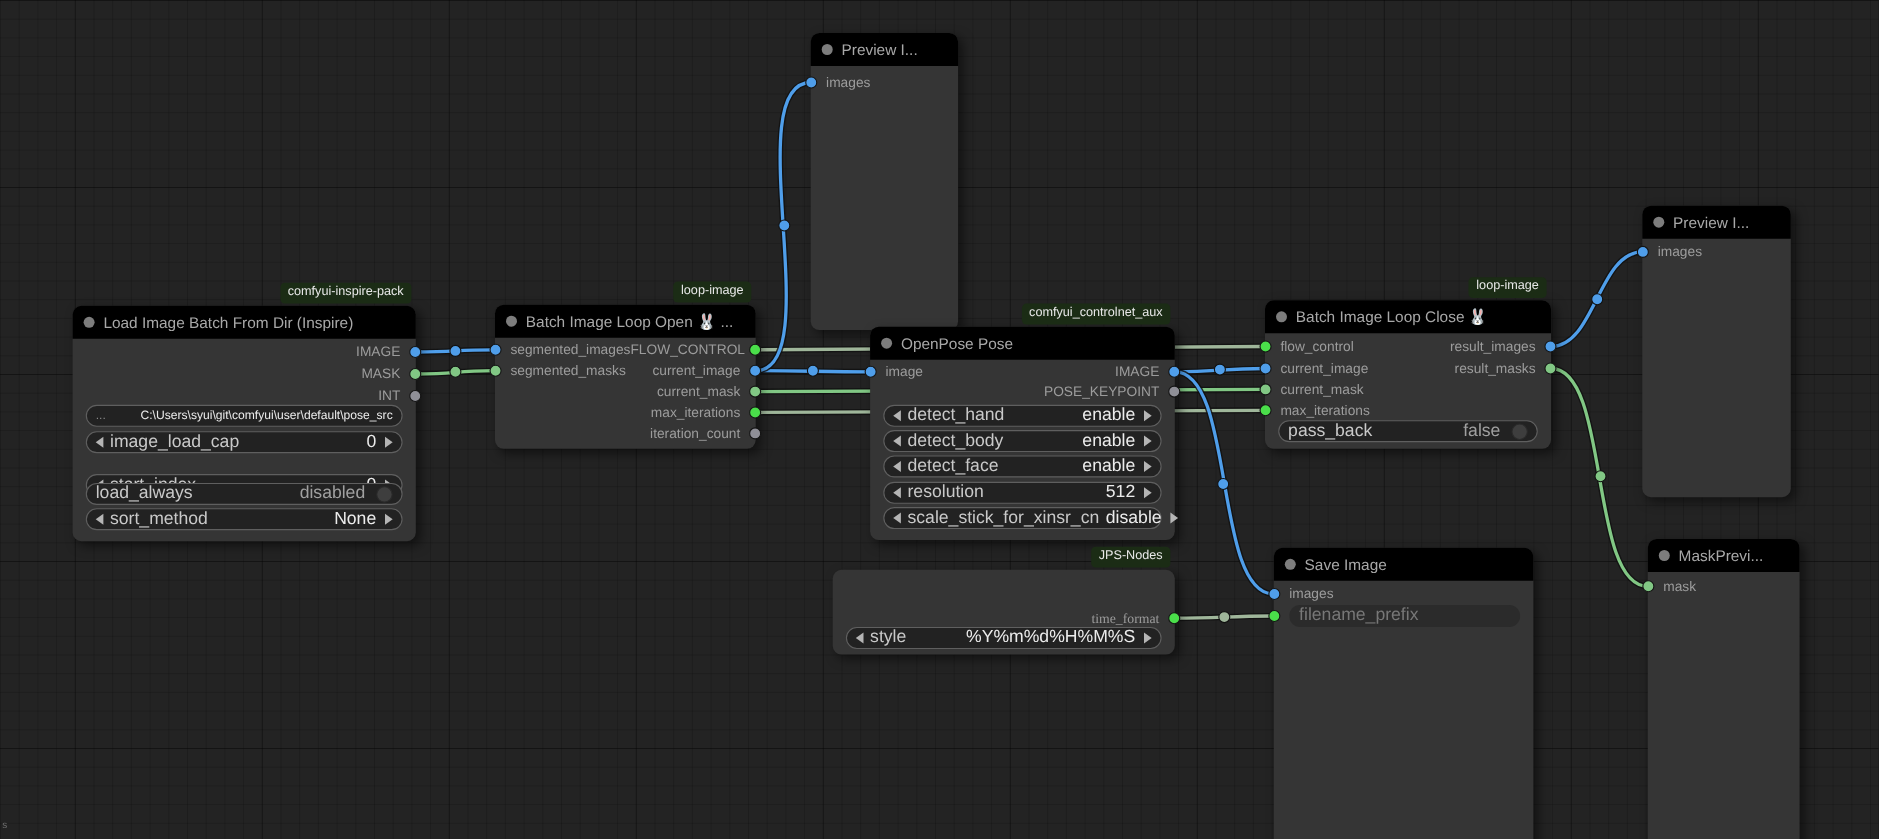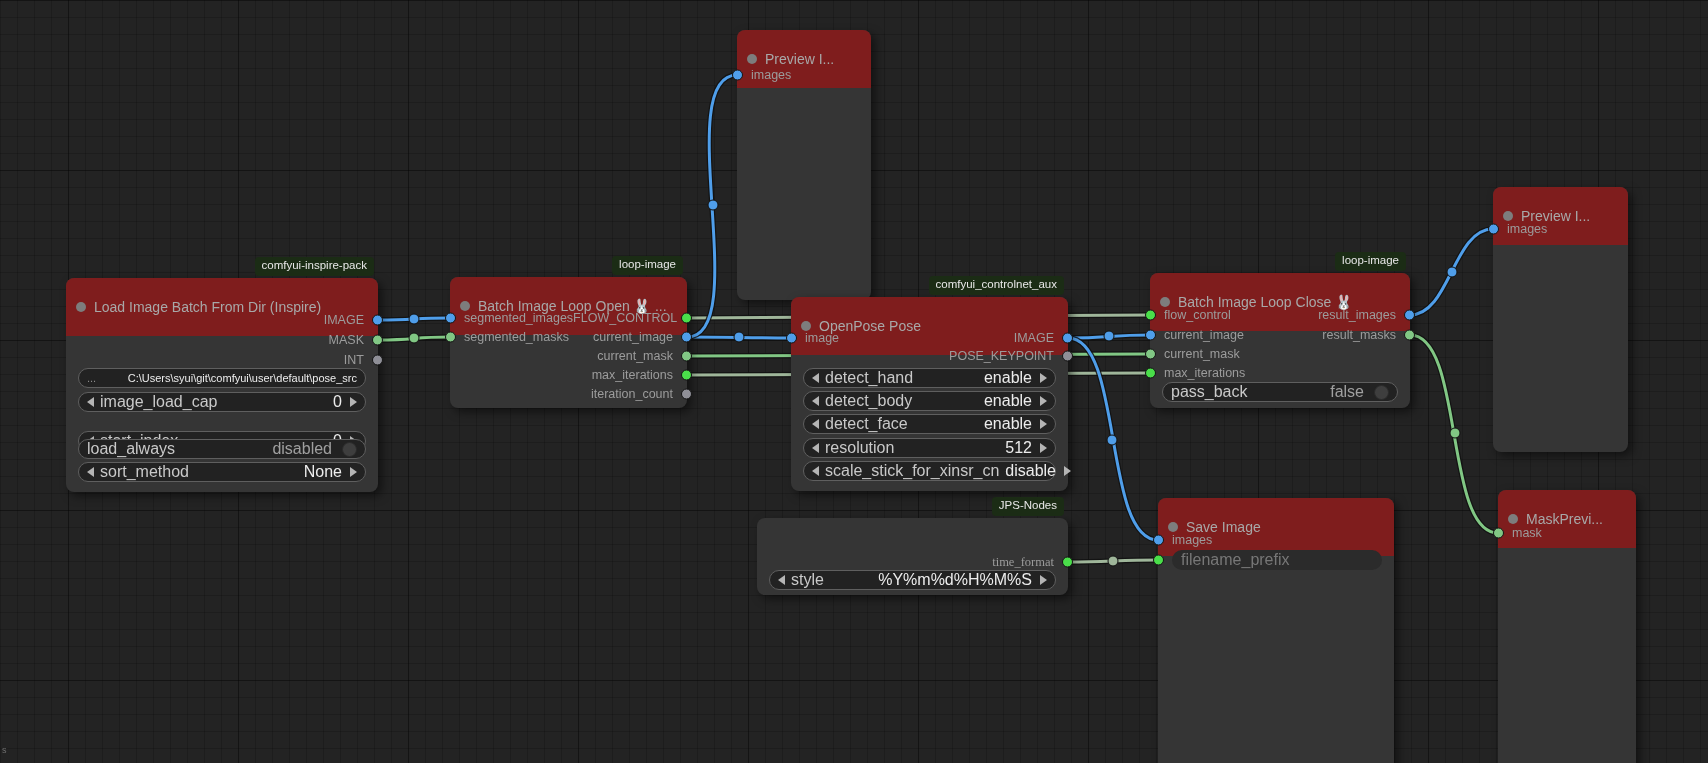--- a/index.html
+++ b/index.html
@@ -14,22 +14,22 @@
     background-size:17px 17px,17px 17px,170px 170px,170px 170px;
     background-position:0 0,0 0,68px 0,68px 0;
     font-family:"Liberation Sans", sans-serif;
   }
   #links-svg{position:absolute;left:0;top:0;width:1708px;height:763px;z-index:1;}
   .node{
     position:absolute;background:#353535;border-radius:8px;z-index:2;
     box-shadow:4px 4px 10px rgba(0,0,0,0.5);
   }
   .ntitle{
-    height:26px;display:flex;align-items:center;gap:8px;padding:16px 10px;
-    background:#7f1d1d;border-radius:8px 8px 0 0;cursor:default;
+    height:26px;display:flex;align-items:center;gap:8px;padding:2px 10px;
+    background:#000000;border-radius:8px 8px 0 0;cursor:default;
   }
   .tdot{width:10px;height:10px;border-radius:50%;background:#7d7d7d;flex:none;}
   .ttext{font-size:14px;color:#a8a8a8;white-space:nowrap;overflow:hidden;}
   .badge{
     position:absolute;top:-21px;right:4px;background:var(--badge-bg,#1b2c15);
     color:#e8e8e8;font-size:11.5px;line-height:1;padding:3px 7px 4px;
     border-radius:4px;white-space:nowrap;
   }
   .row{position:absolute;left:0;right:0;height:20px;display:flex;align-items:center;}
   .pdot{

